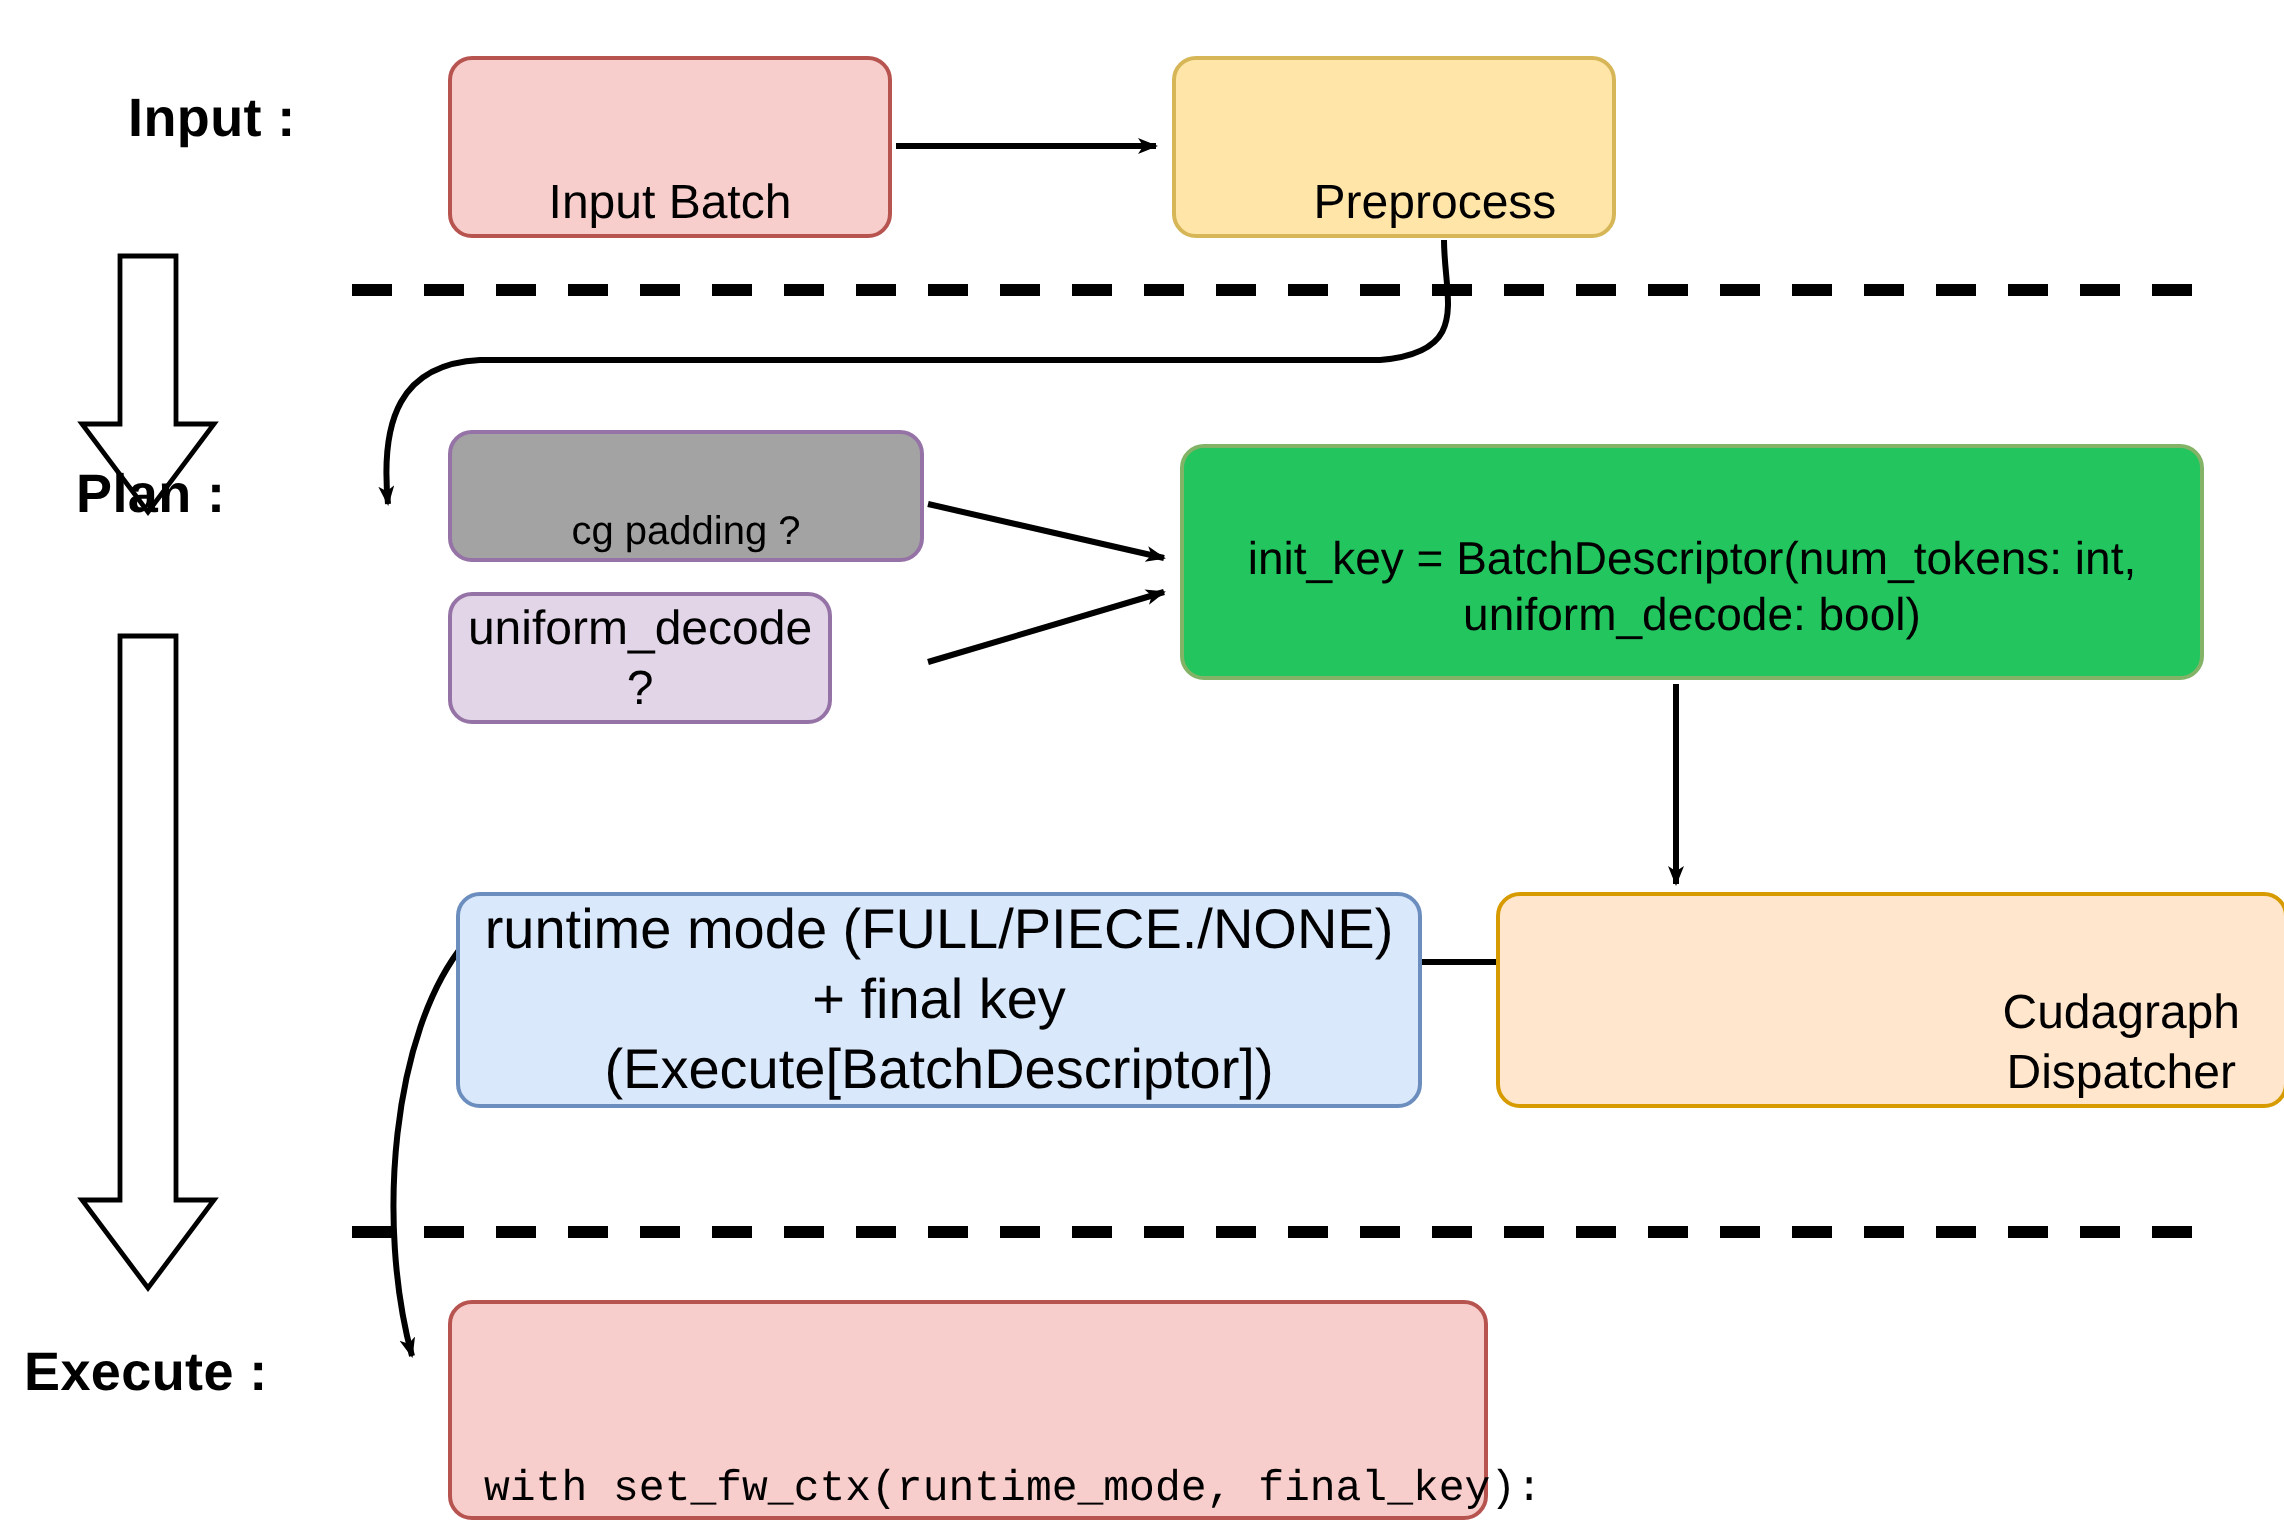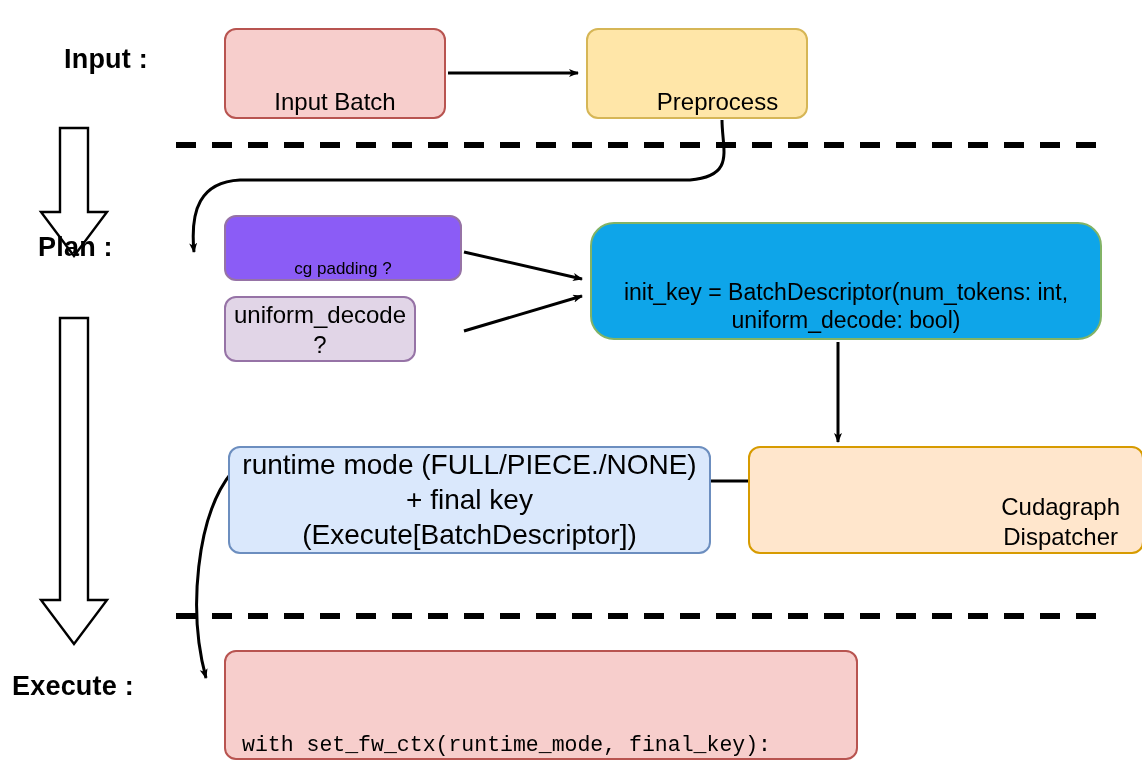--- a/index.html
+++ b/index.html
@@ -16,33 +16,33 @@
 
   .stage-label{position:absolute;font-weight:bold;font-size:27px;
                letter-spacing:.2px;white-space:nowrap;}
 
   
   #n-input-batch{left:224px;top:28px;width:222px;height:91px;
       background:#f7cecc;border-color:#b85450;font-size:24px;}
   #n-preprocess{left:586px;top:28px;width:222px;height:91px;
       background:#ffe6a8;border-color:#d6b656;font-size:24px;padding-left:41px;}
   #n-cg-padding{left:224px;top:215px;width:238px;height:66px;
-      background:#8b5cf6;border-color:#9673a6;font-size:17px;}
+      background:#a3a3a3;border-color:#9673a6;font-size:20px;}
   #n-uniform-decode{left:224px;top:296px;width:192px;height:66px;
       background:#e1d5e7;border-color:#9673a6;font-size:24px;}
   #n-init-key{left:590px;top:222px;width:512px;height:118px;
-      background:#0ea5e9;border-color:#82b366;font-size:23px;padding:3px 12px;border-radius:24px;}
+      background:#22c55e;border-color:#82b366;font-size:23px;padding:16px 12px;}
   #n-runtime-mode{left:228px;top:446px;width:483px;height:108px;
       background:#dae8fc;border-color:#6c8ebf;font-size:28px;padding:0 10px;}
   #n-cudagraph-dispatcher{left:748px;top:446px;width:396px;height:108px;
       background:#ffe6cc;border-color:#d79b00;font-size:24px;
       justify-content:flex-end;padding-right:22px;}
   #n-dispatch{left:777px;top:447px;width:136px;height:78px;
       background:#fad7b8;border-color:#d79b00;font-size:21px;z-index:3;}
-  #n-code{left:224px;top:650px;width:634px;height:110px;
+  #n-code{left:224px;top:650px;width:520px;height:110px;
       background:#f7cecc;border-color:#b85450;
       display:block;padding:16px 0 0 16px;text-align:left;
       font-family:"Liberation Mono","DejaVu Sans Mono",monospace;
       font-size:21.5px;line-height:1.45;white-space:pre;}
 
   #lbl-input{left:28px;top:44px;margin-left:36px;}
   #lbl-plan{left:38px;top:232px;}
   #lbl-execute{left:12px;top:671px;}
 </style>
 </head>

